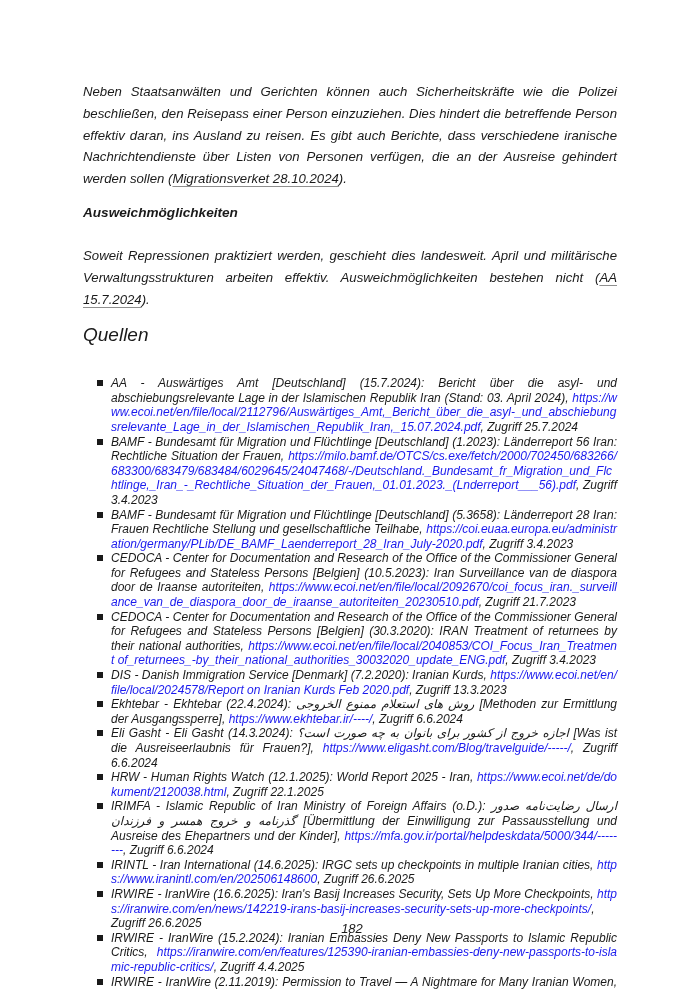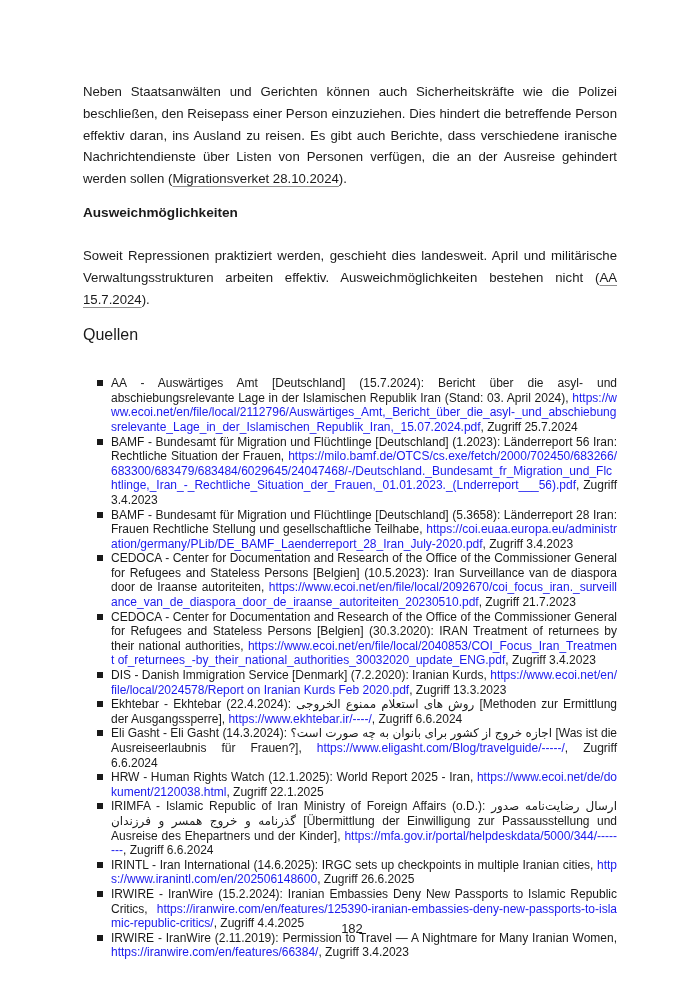--- a/index.html
+++ b/index.html
@@ -5,20 +5,21 @@
   * { margin: 0; padding: 0; box-sizing: border-box; }
   html, body { background: #ffffff; }
   .page {
     position: relative;
     width: 700px;
     height: 990px;
     background: var(--page-bg, #ffffff);
     overflow: hidden;
     font-family: "Liberation Sans", "DejaVu Sans", sans-serif;
     color: var(--text-color, #1a1a1a);
+    font-style: italic;
   }
   .content {
     position: absolute;
     left: 83px;
     top: 81px;
     width: 534px;
   }
   p.body-par {
     font-size: 13.2px;
     line-height: 21.8px;
@@ -26,21 +27,21 @@
     color: var(--text-color, #1a1a1a);
   }
   h2.section-heading {
     font-size: 13.6px;
     font-weight: bold;
     margin: 15px 0 25px 0;
     color: var(--text-color, #1a1a1a);
   }
   p.quellen {
     margin-top: 14px;
-    font-size: 16px;
+    font-size: 19px;
     line-height: 21.8px;
   }
   ul.sources {
     list-style: none;
     margin-top: 30px;
     font-size: 12px;
     line-height: 14.6px;
     text-align: justify;
   }
   ul.sources li {
@@ -97,20 +98,21 @@
         <li><span>BAMF - Bundesamt für Migration und Flüchtlinge [Deutschland] (1.2023): Länderreport 56 Iran: Rechtliche Situation der Frauen, </span><a class="url-link" href="#">https://milo.bamf.de/OTCS/cs.exe/fetch/2000/702450/683266/683300/683479/683484/6029645/24047468/-/Deutschland._Bundesamt_fr_Migration_und_Flchtlinge,_Iran_-_Rechtliche_Situation_der_Frauen,_01.01.2023._(Lnderreport___56).pdf</a><span>, Zugriff 3.4.2023</span></li>
         <li><span>BAMF - Bundesamt für Migration und Flüchtlinge [Deutschland] (5.3658): Länderreport 28 Iran: Frauen Rechtliche Stellung und gesellschaftliche Teilhabe, </span><a class="url-link" href="#">https://coi.euaa.europa.eu/administration/germany/PLib/DE_BAMF_Laenderreport_28_Iran_July-2020.pdf</a><span>, Zugriff 3.4.2023</span></li>
         <li><span>CEDOCA - Center for Documentation and Research of the Office of the Commissioner General for Refugees and Stateless Persons [Belgien] (10.5.2023): Iran Surveillance van de diaspora door de Iraanse autoriteiten, </span><a class="url-link" href="#">https://www.ecoi.net/en/file/local/2092670/coi_focus_iran._surveillance_van_de_diaspora_door_de_iraanse_autoriteiten_20230510.pdf</a><span>, Zugriff 21.7.2023</span></li>
         <li><span>CEDOCA - Center for Documentation and Research of the Office of the Commissioner General for Refugees and Stateless Persons [Belgien] (30.3.2020): IRAN Treatment of returnees by their national authorities, </span><a class="url-link" href="#">https://www.ecoi.net/en/file/local/2040853/COI_Focus_Iran_Treatment of_returnees_-by_their_national_authorities_30032020_update_ENG.pdf</a><span>, Zugriff 3.4.2023</span></li>
         <li><span>DIS - Danish Immigration Service [Denmark] (7.2.2020): Iranian Kurds, </span><a class="url-link" href="#">https://www.ecoi.net/en/file/local/2024578/Report on Iranian Kurds Feb 2020.pdf</a><span>, Zugriff 13.3.2023</span></li>
         <li><span>Ekhtebar - Ekhtebar (22.4.2024): روش های استعلام ممنوع الخروجی [Methoden zur Ermittlung der Ausgangssperre], </span><a class="url-link" href="#">https://www.ekhtebar.ir/----/</a><span>, Zugriff 6.6.2024</span></li>
         <li><span>Eli Gasht - Eli Gasht (14.3.2024): اجازه خروج از کشور برای بانوان به چه صورت است؟ [Was ist die Ausreiseerlaubnis für Frauen?], </span><a class="url-link" href="#">https://www.eligasht.com/Blog/travelguide/-----/</a><span>, Zugriff 6.6.2024</span></li>
         <li><span>HRW - Human Rights Watch (12.1.2025): World Report 2025 - Iran, </span><a class="url-link" href="#">https://www.ecoi.net/de/dokument/2120038.html</a><span>, Zugriff 22.1.2025</span></li>
         <li><span>IRIMFA - Islamic Republic of Iran Ministry of Foreign Affairs (o.D.): ارسال رضایت‌نامه صدور گذرنامه و خروج همسر و فرزندان [Übermittlung der Einwilligung zur Passausstellung und Ausreise des Ehepartners und der Kinder], </span><a class="url-link" href="#">https://mfa.gov.ir/portal/helpdeskdata/5000/344/--------</a><span>, Zugriff 6.6.2024</span></li>
         <li><span>IRINTL - Iran International (14.6.2025): IRGC sets up checkpoints in multiple Iranian cities, </span><a class="url-link" href="#">https://www.iranintl.com/en/202506148600</a><span>, Zugriff 26.6.2025</span></li>
+        <li><span>IRWIRE - IranWire (16.6.2025): Iran's Basij Increases Security, Sets Up More Checkpoints, </span><a class="url-link" href="#">https://iranwire.com/en/news/142219-irans-basij-increases-security-sets-up-more-checkpoints/</a><span>, Zugriff 26.6.2025</span></li>
         <li><span>IRWIRE - IranWire (15.2.2024): Iranian Embassies Deny New Passports to Islamic Republic Critics, </span><a class="url-link" href="#">https://iranwire.com/en/features/125390-iranian-embassies-deny-new-passports-to-islamic-republic-critics/</a><span>, Zugriff 4.4.2025</span></li>
         <li><span>IRWIRE - IranWire (2.11.2019): Permission to Travel — A Nightmare for Many Iranian Women, </span><a class="url-link" href="#">https://iranwire.com/en/features/66384/</a><span>, Zugriff 3.4.2023</span></li>
       </ul>
 
   </div>
 
   <div class="page-number">182</div>
 </div>
 
 </body></html>

